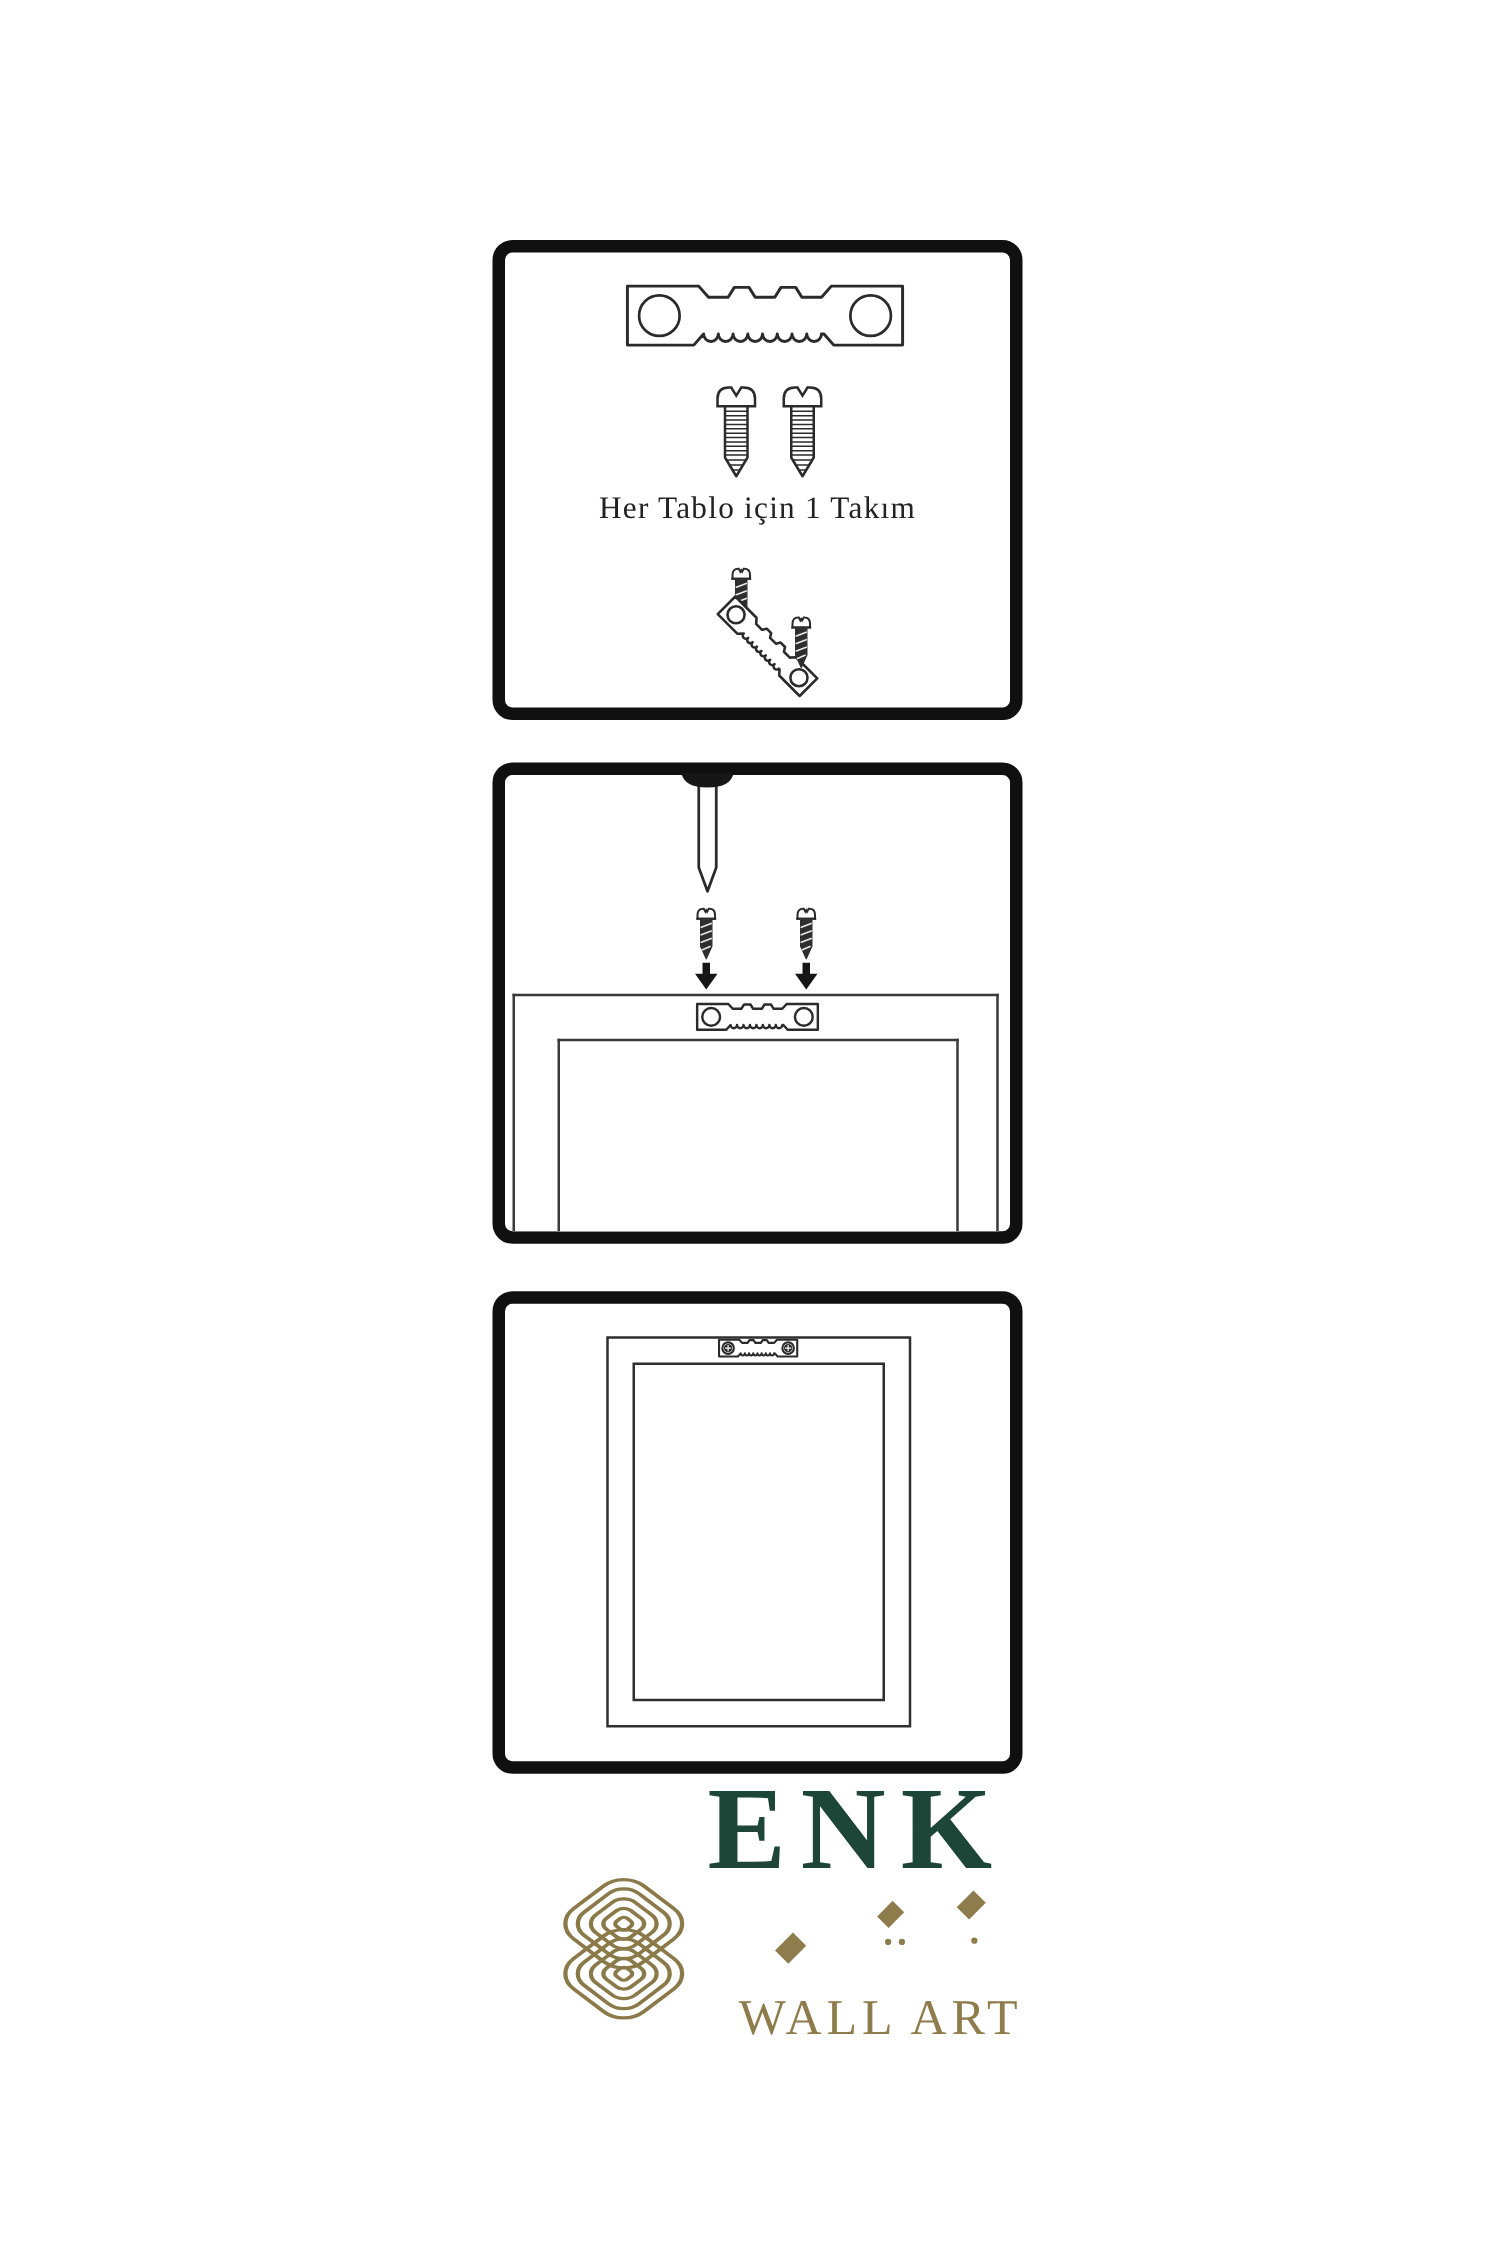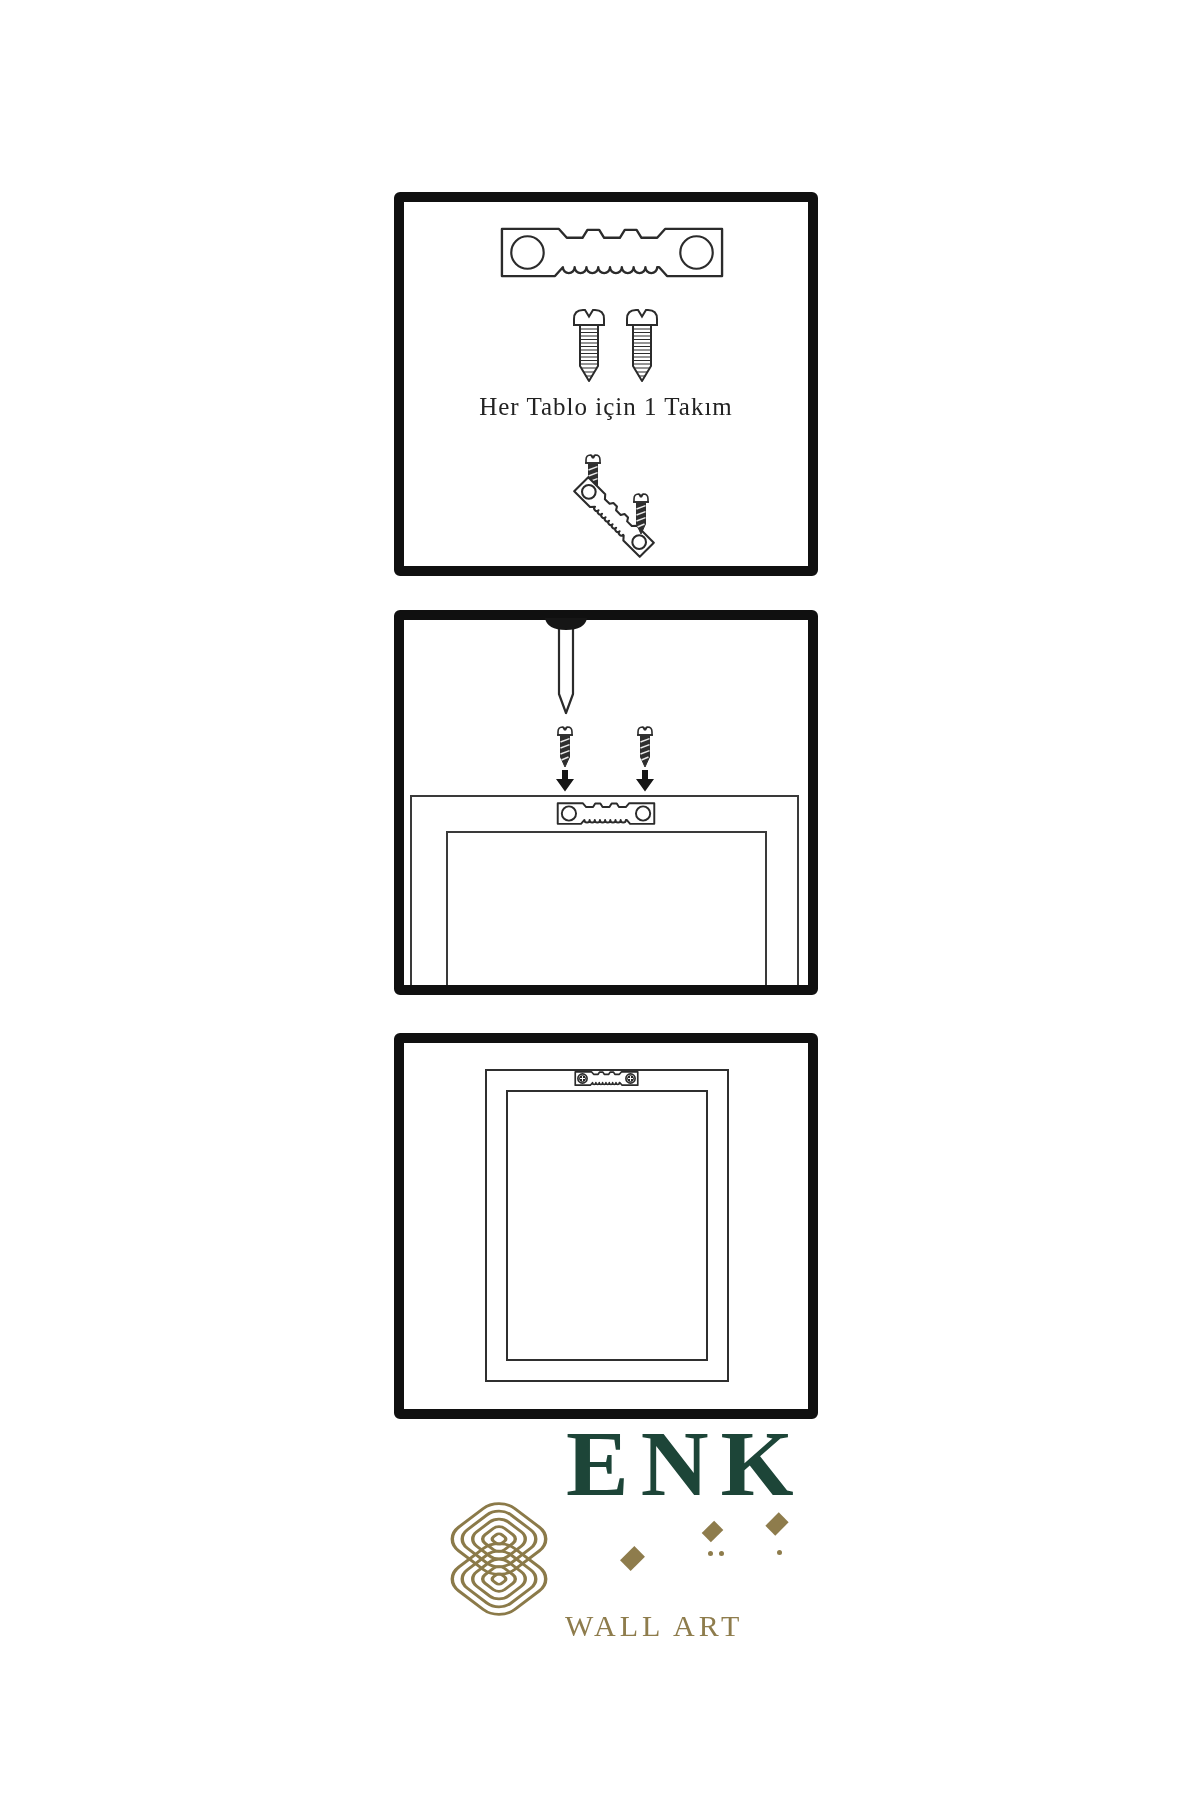--- a/index.html
+++ b/index.html
@@ -1,31 +1,31 @@
 <!DOCTYPE html>
 <html><head>
 <meta charset="utf-8">
 <style>
   html,body{margin:0;padding:0;background:#ffffff;}
   .page{position:relative;width:1200px;height:1800px;background:#ffffff;overflow:hidden;
         font-family:"Liberation Serif", serif;}
-  .panel{position:absolute;left:394px;width:424px;border:10px solid #101010;border-radius:6px;
+  .panel{position:absolute;left:394px;width:424px;border:10px solid #101010;border-radius:16px;
          background:#ffffff;box-sizing:border-box;}
   #panel-kit{top:192px;height:384px;}
   #panel-wall{top:610px;height:385px;}
   #panel-hung{top:1033px;height:386px;}
   .abs{position:absolute;}
   .caption{position:absolute;left:0;right:0;top:191px;text-align:center;
            font-size:25px;letter-spacing:1px;color:#222;}
   .frame-line{position:absolute;box-sizing:border-box;border:2px solid #3a3a3a;background:#fff;}
   .open-bottom{border-bottom:none;}
   .brand{position:absolute;left:566px;top:1416px;line-height:1;font-size:94px;
          letter-spacing:12px;color:#1d4538;font-weight:600;}
-  .tagline{position:absolute;left:565px;top:1594px;line-height:1;font-size:30px;
-           letter-spacing:4px;color:#8e7c4c;margin-top:17px;}
+  .tagline{position:absolute;left:591px;top:1594px;line-height:1;font-size:40px;
+           letter-spacing:4px;color:#8e7c4c;}
   .dia{position:absolute;background:#8e7c4c;transform:rotate(45deg) scaleY(1.35);}
   .dot{position:absolute;width:5px;height:5px;border-radius:50%;background:#8e7c4c;}
 </style>
 </head>
 <body>
 
 <div class="page">
 
   <section class="panel" id="panel-kit">
 

